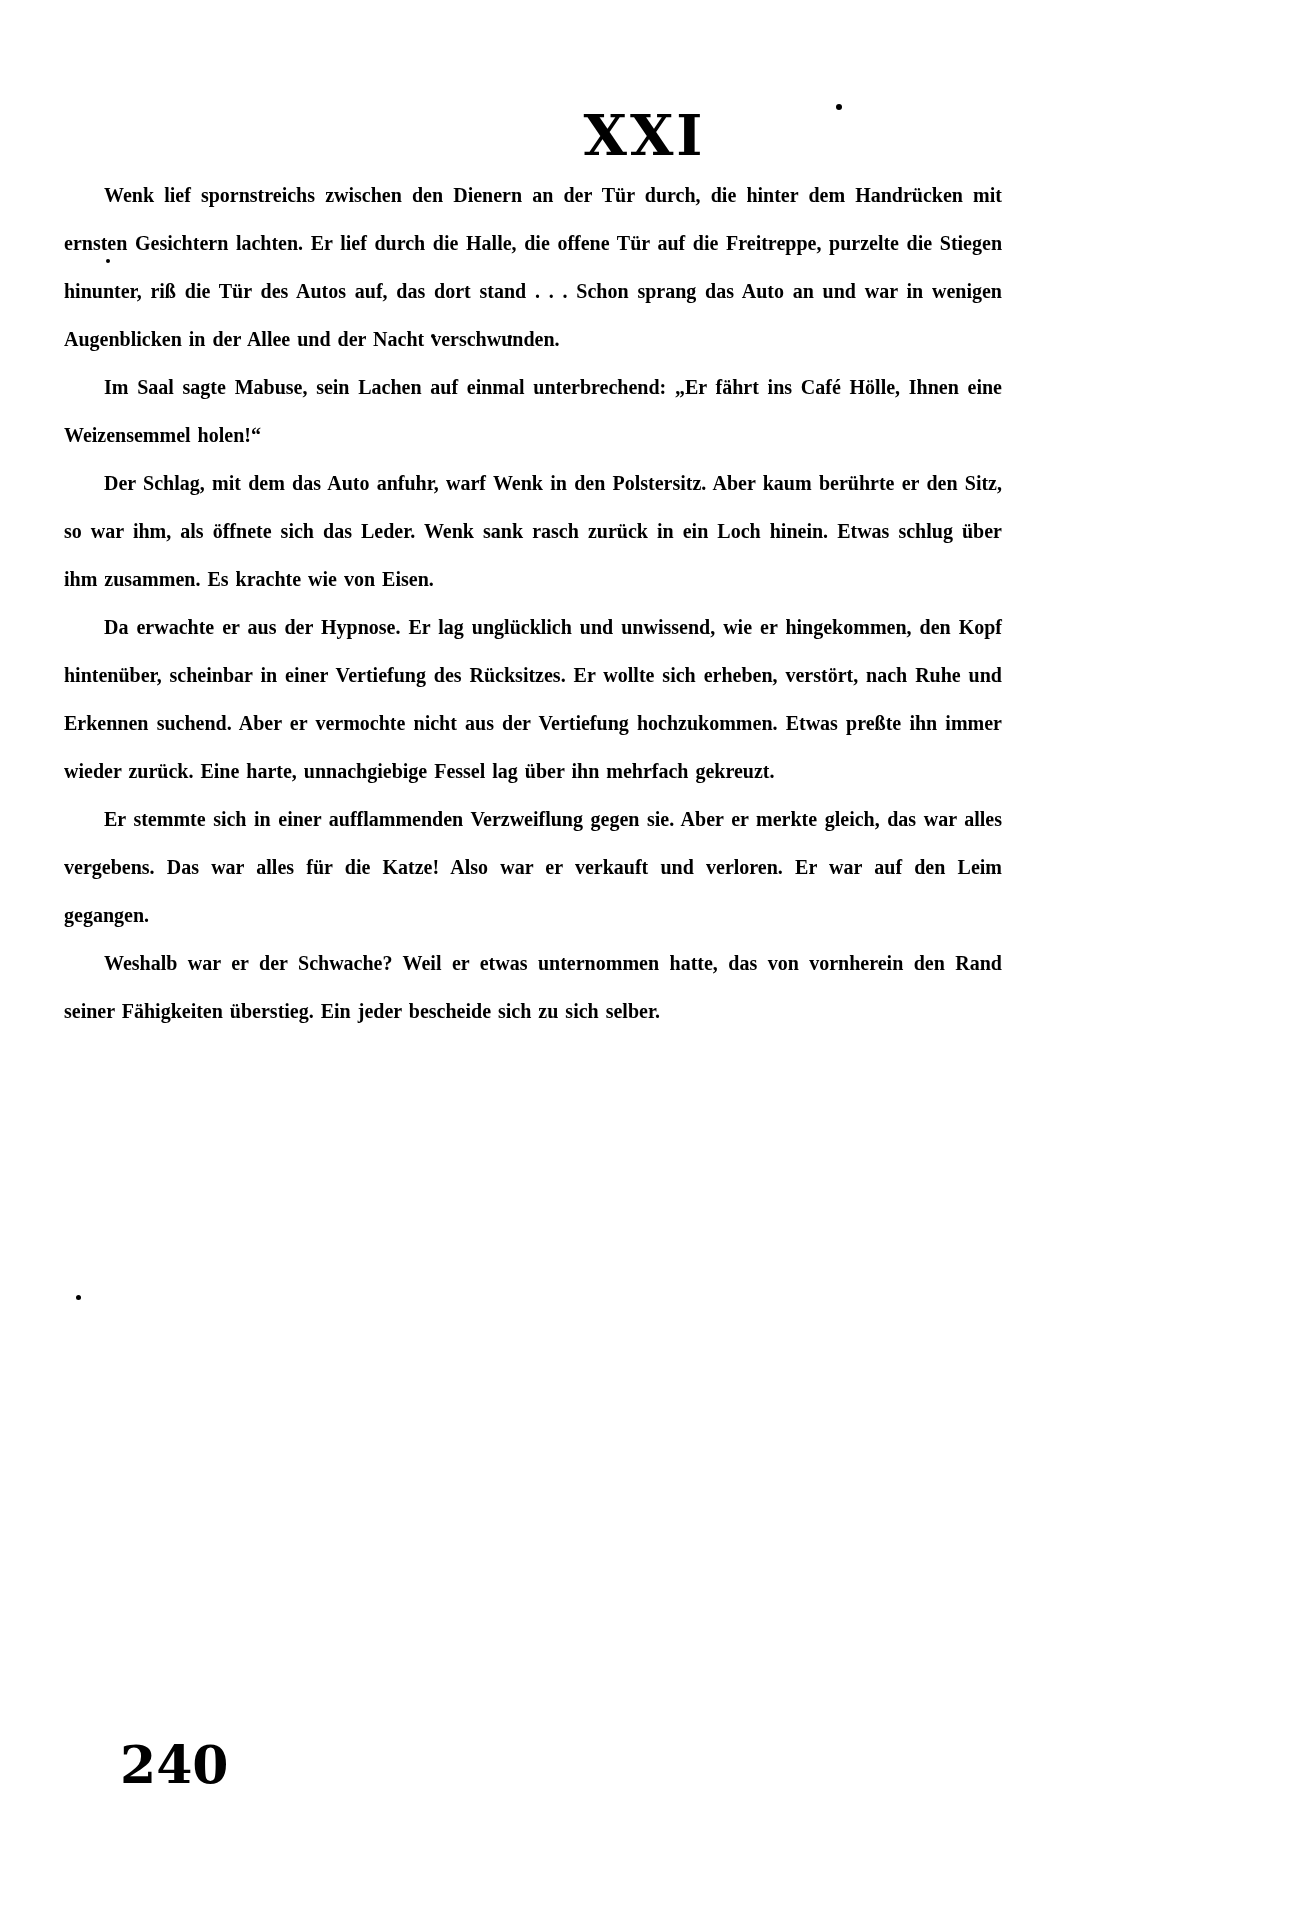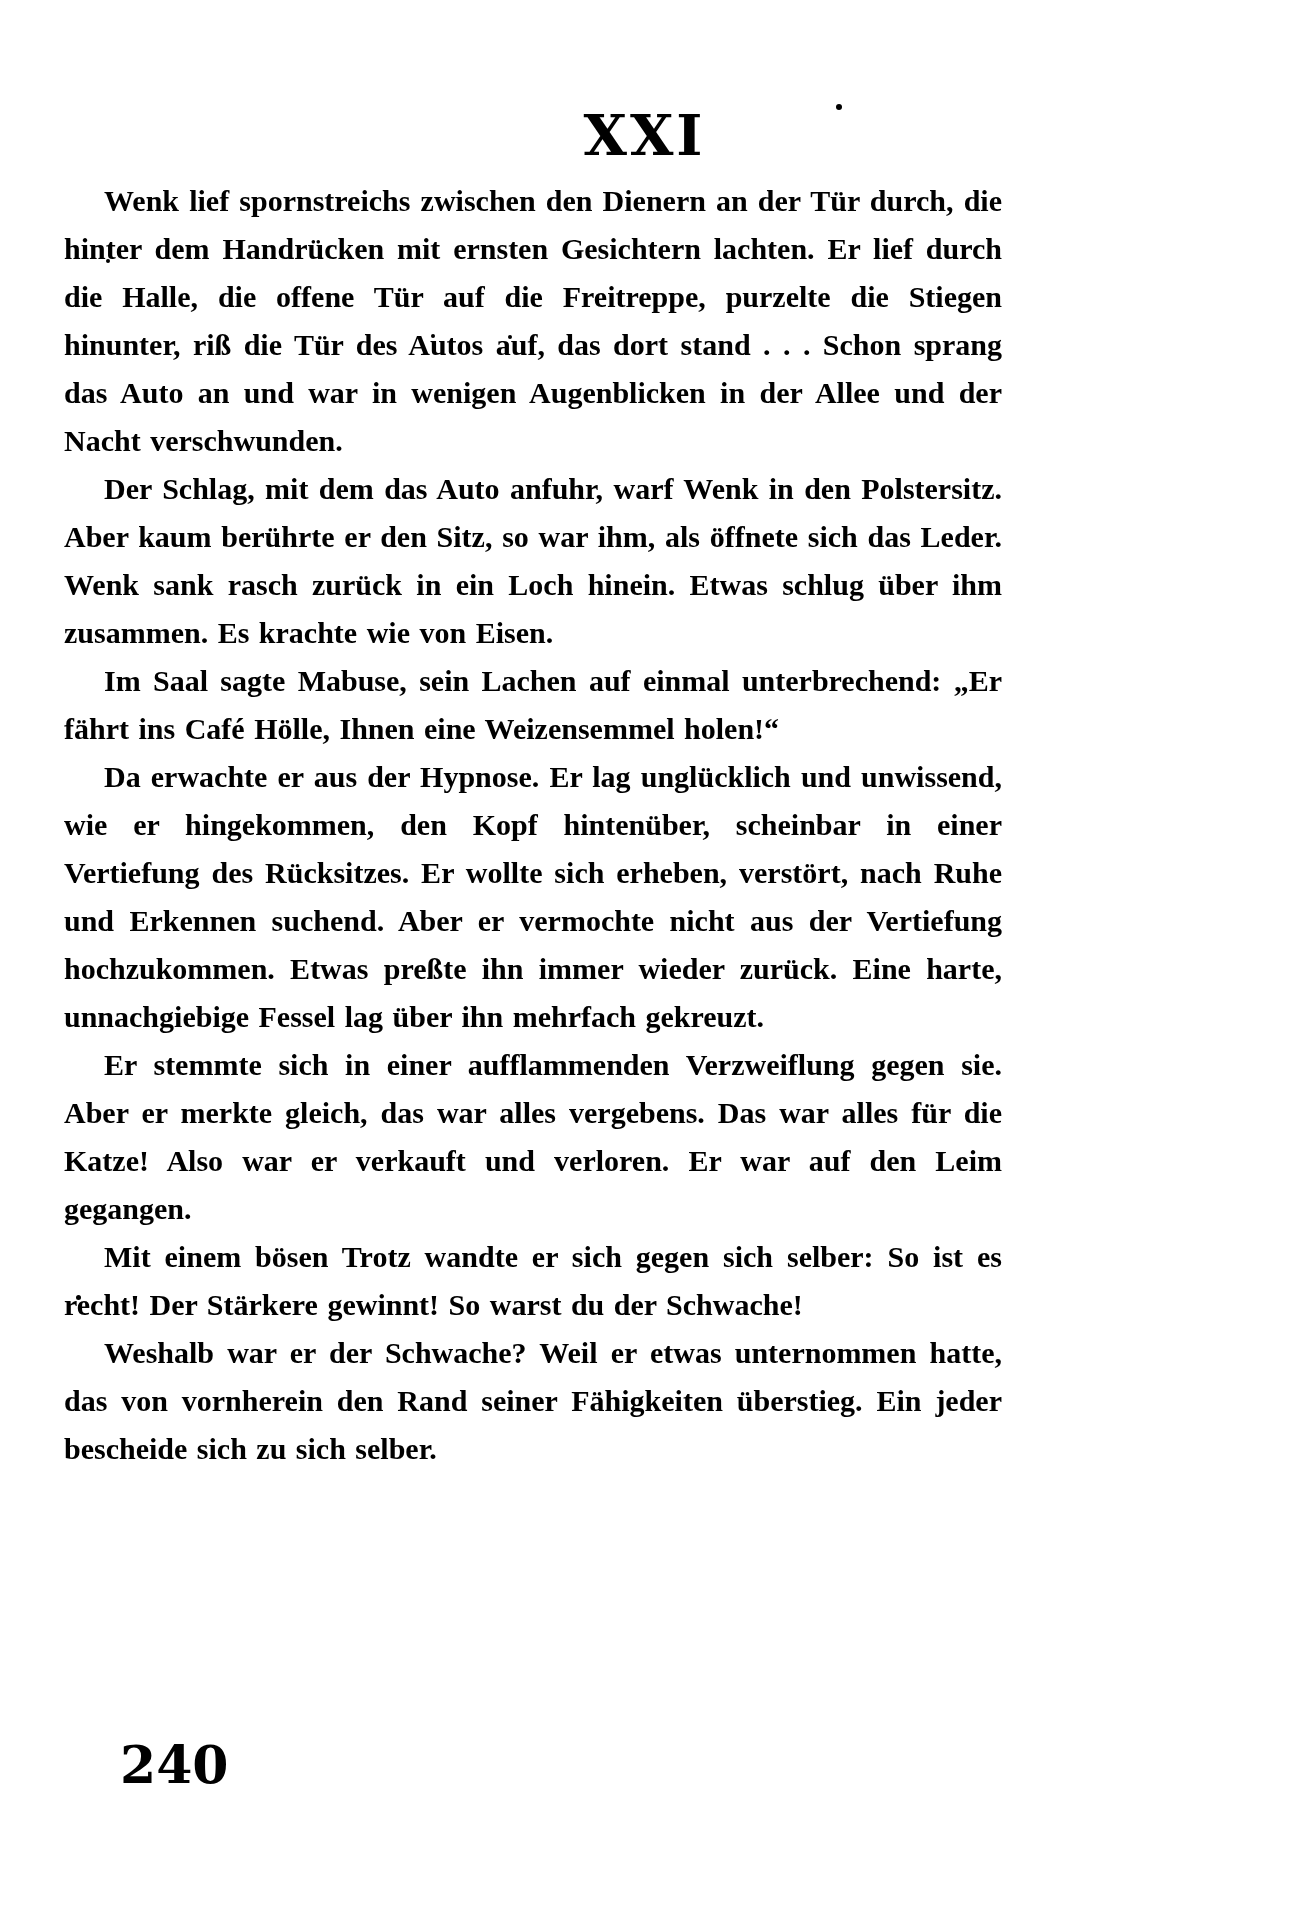--- a/index.html
+++ b/index.html
@@ -24,24 +24,24 @@
     width: 100%;
     text-align: center;
     font-family: "DejaVu Serif", "Liberation Serif", serif;
     font-size: 56px;
     font-weight: 700;
     letter-spacing: 3px;
     line-height: 1;
   }
   .body-text {
     position: absolute;
-    top: 132px;
+    top: 126px;
     left: 64px;
     width: 938px;
-    font-size: 30px;
+    font-size: 20px;
     line-height: 48px;
     font-weight: 700;
     text-align: justify;
     letter-spacing: 0px;
     word-spacing: 2px;
   }
   .body-text p {
     margin: 0;
     padding: 0;
     text-indent: 40px;
@@ -67,25 +67,24 @@
   .speck.s5 { left: 106px; top: 214px; width: 4px; height: 4px; }
 </style>
 </head>
 <body>
 
 <div class="page">
   <div class="chapter-heading">XXI</div>
 
   <div class="body-text">
       <p>Wenk lief spornstreichs zwischen den Dienern an der Tür durch, die hinter dem Handrücken mit ernsten Gesichtern lachten. Er lief durch die Halle, die offene Tür auf die Freitreppe, purzelte die Stiegen hinunter, riß die Tür des Autos auf, das dort stand&nbsp;.&nbsp;.&nbsp;. Schon sprang das Auto an und war in wenigen Augenblicken in der Allee und der Nacht verschwunden.</p>
+      <p>Im Saal sagte Mabuse, sein Lachen auf einmal unterbrechend: „Er fährt ins Café Hölle, Ihnen eine Weizensemmel holen!“</p>
       <p>Der Schlag, mit dem das Auto anfuhr, warf Wenk in den Polstersitz. Aber kaum berührte er den Sitz, so war ihm, als öffnete sich das Leder. Wenk sank rasch zurück in ein Loch hinein. Etwas schlug über ihm zusammen. Es krachte wie von Eisen.</p>
-      <p>Im Saal sagte Mabuse, sein Lachen auf einmal unterbrechend: „Er fährt ins Café Hölle, Ihnen eine Weizensemmel holen!“</p>
       <p>Da erwachte er aus der Hypnose. Er lag unglücklich und unwissend, wie er hingekommen, den Kopf hintenüber, scheinbar in einer Vertiefung des Rücksitzes. Er wollte sich erheben, verstört, nach Ruhe und Erkennen suchend. Aber er vermochte nicht aus der Vertiefung hochzukommen. Etwas preßte ihn immer wieder zurück. Eine harte, unnachgiebige Fessel lag über ihn mehrfach gekreuzt.</p>
       <p>Er stemmte sich in einer aufflammenden Verzweiflung gegen sie. Aber er merkte gleich, das war alles vergebens. Das war alles für die Katze! Also war er verkauft und verloren. Er war auf den Leim gegangen.</p>
-      <p>Mit einem bösen Trotz wandte er sich gegen sich selber: So ist es recht! Der Stärkere gewinnt! So warst du der Schwache!</p>
       <p>Weshalb war er der Schwache? Weil er etwas unternommen hatte, das von vornherein den Rand seiner Fähigkeiten überstieg. Ein jeder bescheide sich zu sich selber.</p>
     </div>
 
   <div class="page-number">240</div>
 
   <div class="speck s1"></div>
   <div class="speck s2"></div>
   <div class="speck s3"></div>
   <div class="speck s4"></div>
   <div class="speck s5"></div>

